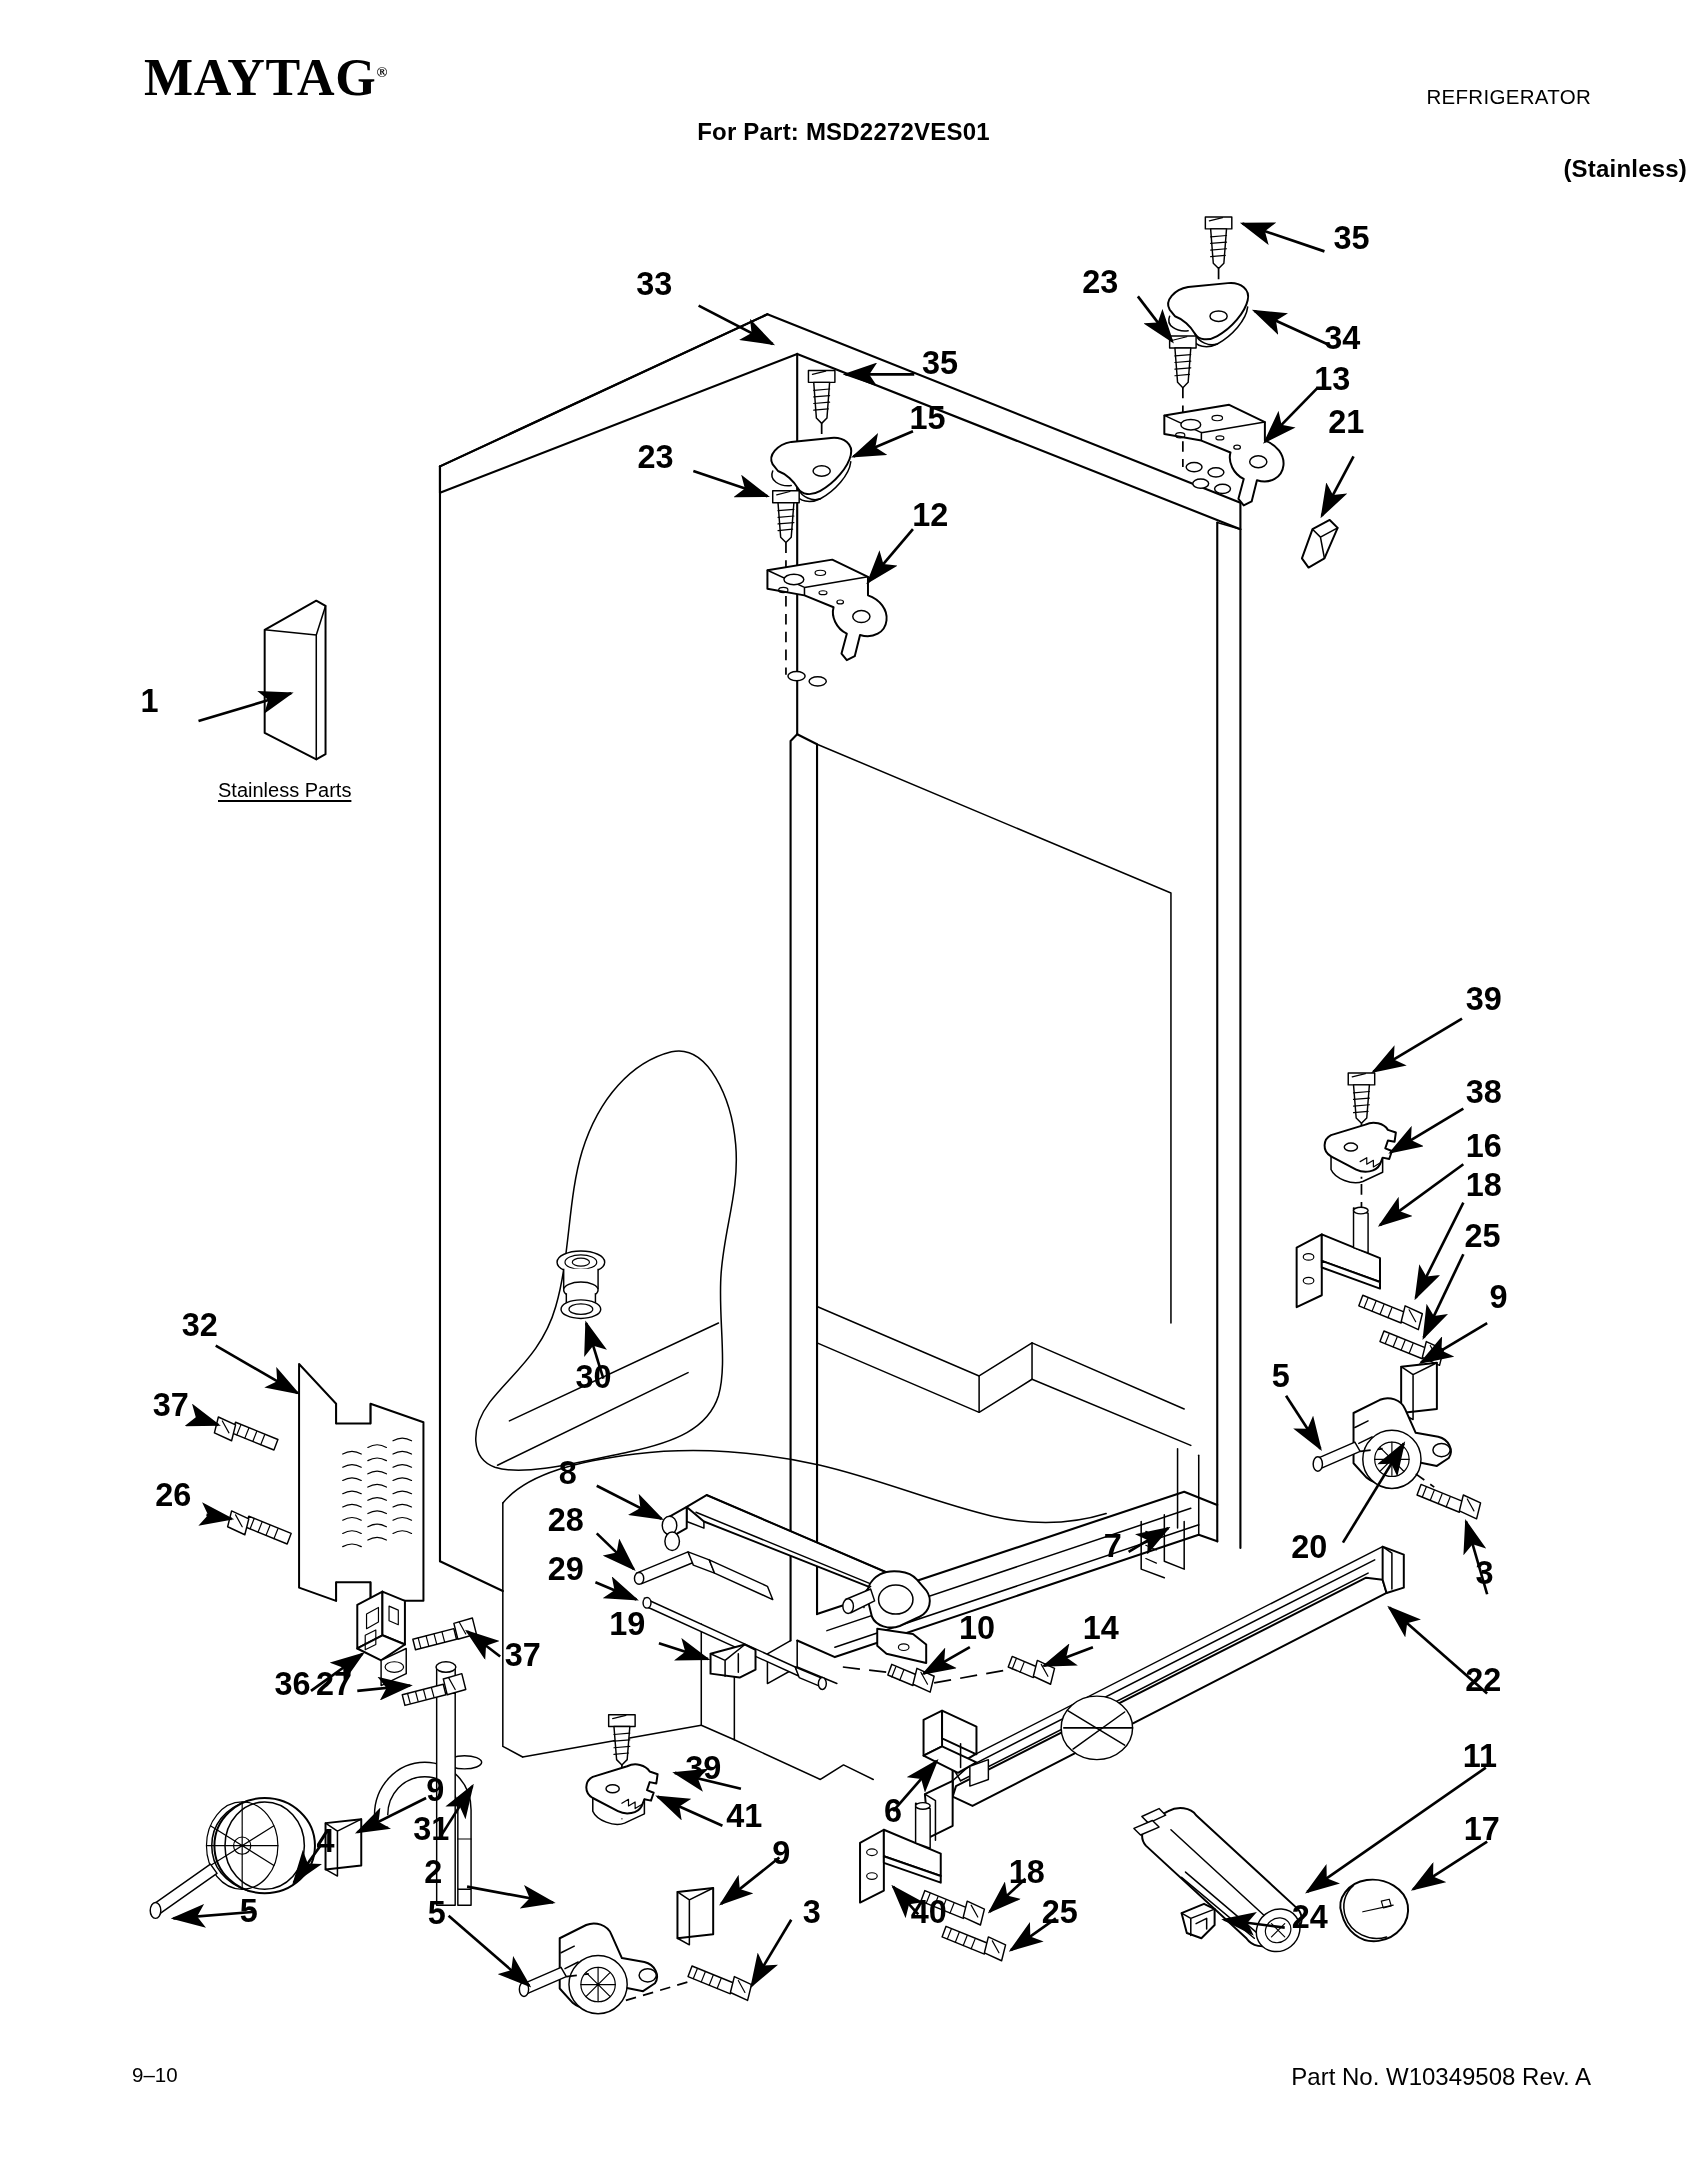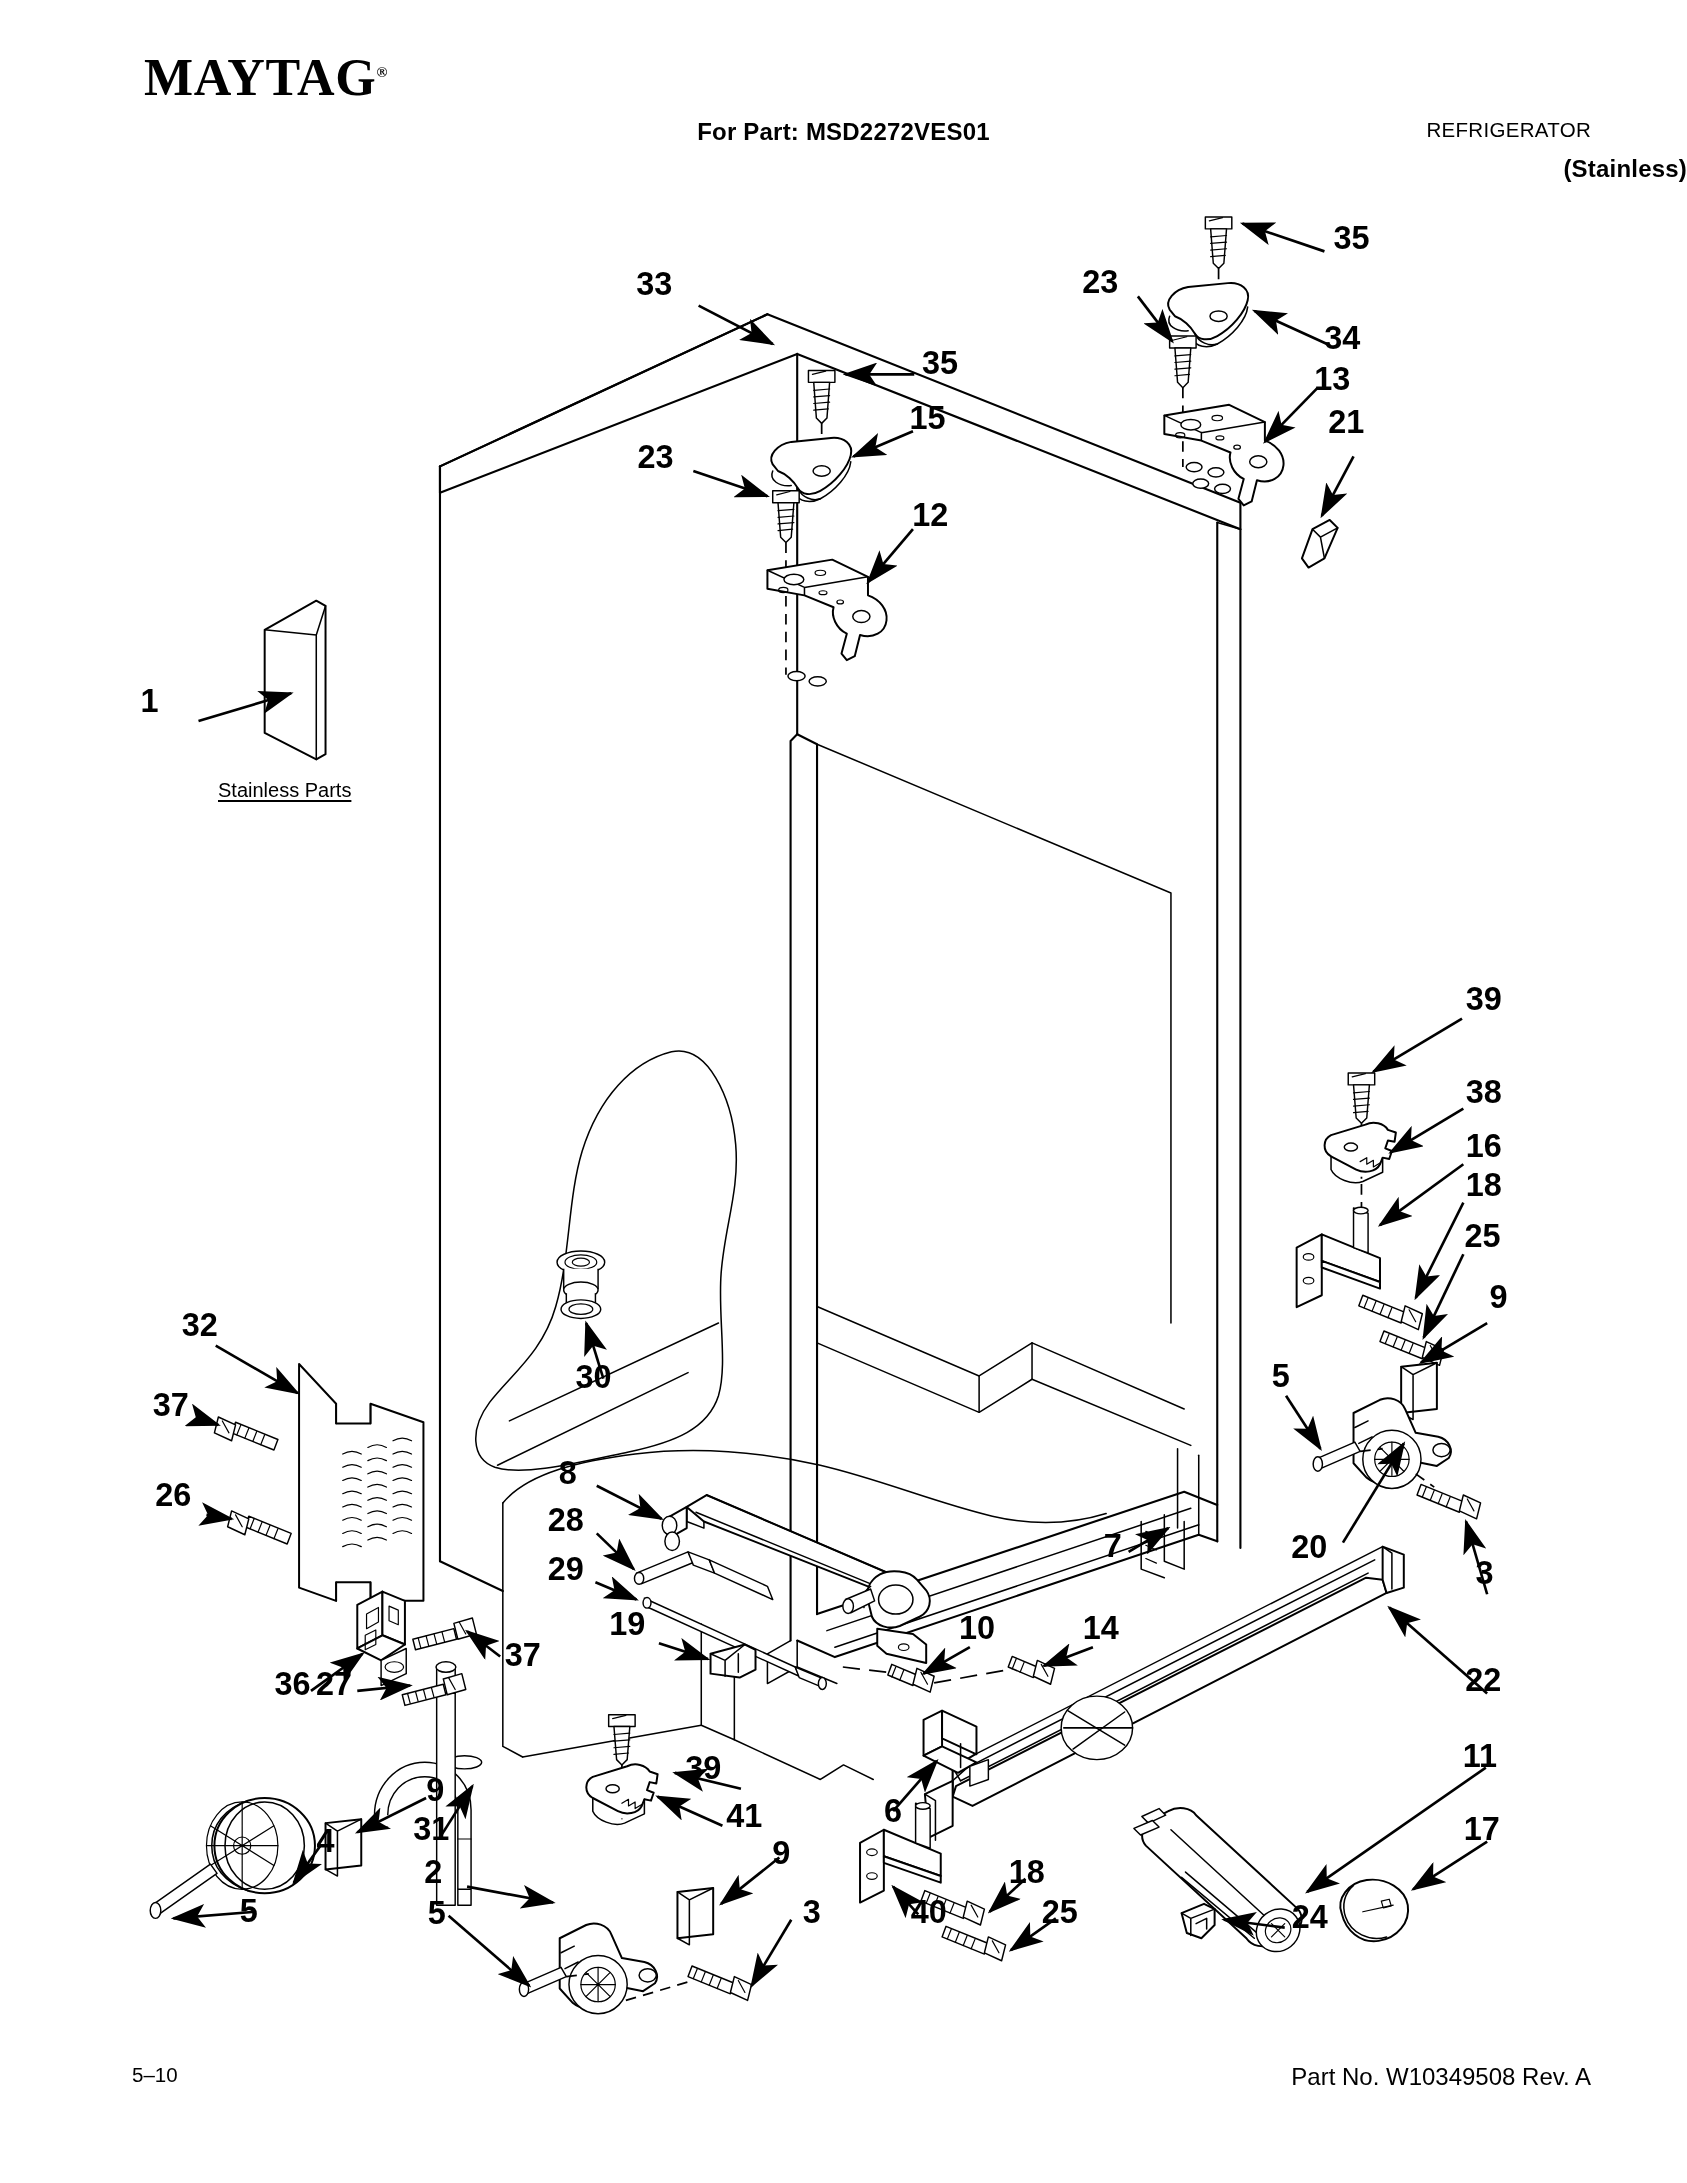--- a/index.html
+++ b/index.html
@@ -1,20 +1,20 @@
 <!DOCTYPE html>
 <html style="font-size:10.6px"><head>
 <meta charset="utf-8">
 <style>
   html,body{margin:0;padding:0;background:#fff;}
   body{width:1687px;height:2183px;position:relative;font-family:"Liberation Sans",sans-serif;color:#000;overflow:hidden;}
   #sheet{position:absolute;inset:0;width:1687px;height:1797px;}
   .logo{position:absolute;left:144px;top:52px;font-family:"Liberation Serif",serif;font-weight:bold;font-size:52px;letter-spacing:0.7px;line-height:1;}
   .logo sup{font-size:14.6px;vertical-align:super;font-weight:bold;}
-  .hdr-right{position:absolute;right:96px;top:85px;font-size:20.5px;letter-spacing:0.3px;white-space:nowrap;margin-top:33px;}
+  .hdr-right{position:absolute;right:96px;top:85px;font-size:20.5px;letter-spacing:0.3px;white-space:nowrap;}
   .hdr-model{position:absolute;left:0;right:0;top:118px;text-align:center;font-size:24px;font-weight:bold;letter-spacing:0.2px;}
   .hdr-sub{position:absolute;left:0;right:0;top:155px;text-align:right;font-size:24px;font-weight:bold;letter-spacing:0.2px;}
   .lit-label{position:absolute;left:218px;top:779px;font-size:20px;text-decoration:underline;text-underline-offset:2.6px;white-space:nowrap;}
   .ftr-left{position:absolute;left:132px;top:2063px;font-size:20.5px;}
   .ftr-right{position:absolute;right:96px;top:2063px;font-size:24px;white-space:nowrap;}
   svg{position:absolute;left:0;top:0;}
   .ln{fill:none;stroke:#000;stroke-width:3.2;stroke-linejoin:round;stroke-linecap:round;}
   .ln2{fill:none;stroke:#000;stroke-width:2.3;stroke-linejoin:round;stroke-linecap:round;}
   .lnt{fill:none;stroke:#000;stroke-width:1.8;stroke-linejoin:round;stroke-linecap:round;}
   .wht{fill:#fff;stroke:#000;stroke-width:3;stroke-linejoin:round;}
@@ -28,21 +28,21 @@
 <body>
 
 <div id="sheet">
 
   <div class="logo"><span>MAYTAG</span><sup>®</sup></div>
 
   <div class="hdr-right">REFRIGERATOR</div>
   <div class="hdr-model">For Part: MSD2272VES01</div>
   <div class="hdr-sub">(Stainless)</div>
   <div class="lit-label">Stainless Parts</div>
-  <div class="ftr-left">5–10</div>
+  <div class="ftr-left">9–10</div>
   <div class="ftr-right">Part No. W10349508 Rev. A</div>
 
   <svg width="1687" height="2183" viewBox="0 0 2550 3300">
     <defs>
       <marker id="ah" markerWidth="13" markerHeight="9" refX="12" refY="4.5" orient="auto" markerUnits="strokeWidth">
         <path d="M0,0 L13,4.5 L0,9 L3,4.5 Z" fill="#000"></path>
       </marker>
     </defs>
 
     <g>

